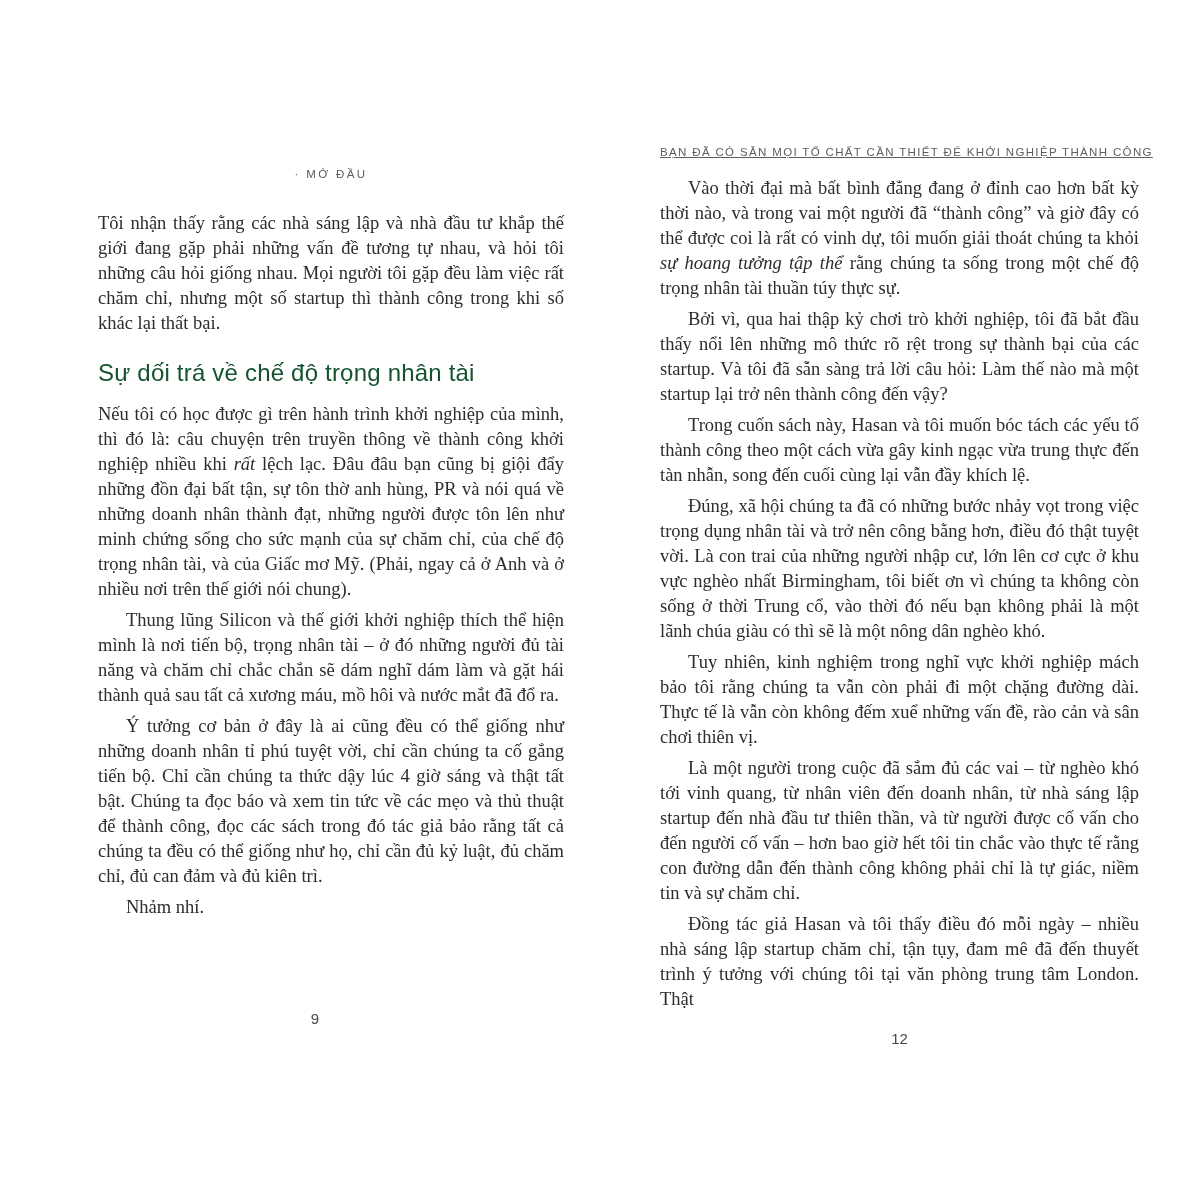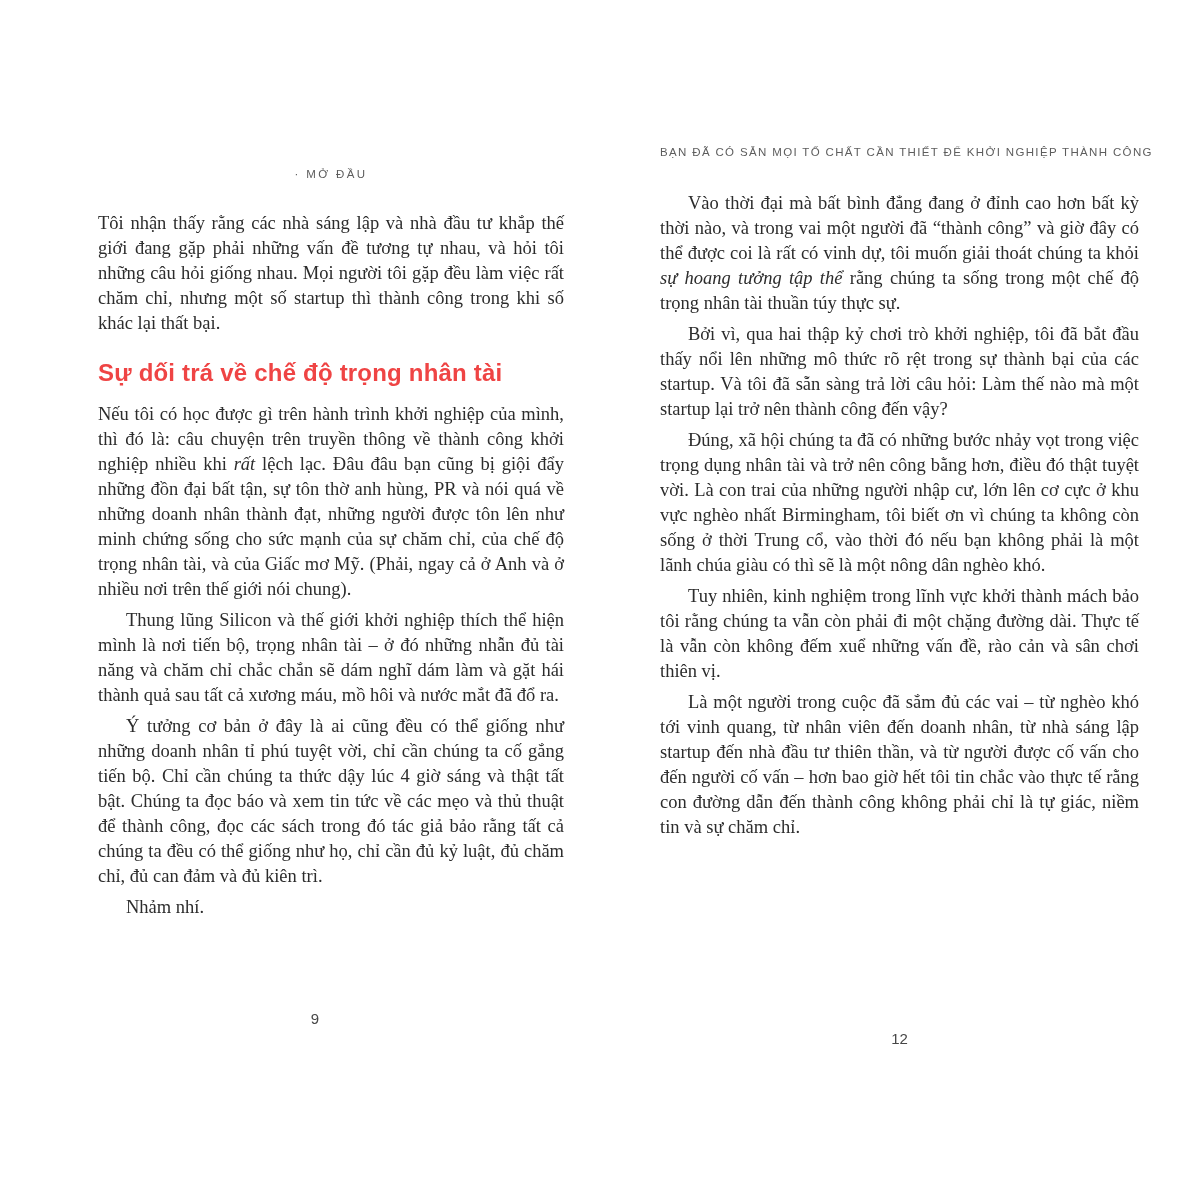--- a/index.html
+++ b/index.html
@@ -16,39 +16,39 @@
   .page-right { left: 660px; top: 146px; width: 479px; }
 
   .running-head {
     font-family: "Liberation Sans", sans-serif;
     font-size: 11.5px;
     color: #5d5d5d;
     text-align: center;
     white-space: nowrap;
   }
   .page-left  .running-head { letter-spacing: 2.4px; margin-bottom: 31px; }
-  .page-right .running-head { letter-spacing: 1.35px; margin-bottom: 33px; }
+  .page-right .running-head { letter-spacing: 1.35px; margin-bottom: 18px; text-decoration: underline; }
 
   p.body {
     margin: 6px 0 0 0;
     font-size: 18.5px;
     line-height: 25px;
     color: #2c2c2c;
     text-align: justify;
     text-indent: 28px;
   }
   p.body.first { margin-top: 9px; }
   p.body.noindent { text-indent: 0; }
   .it { font-style: italic; }
 
   .section-heading {
     font-family: "Liberation Sans", sans-serif;
-    font-weight: 700;
+    font-weight: 400;
     font-size: 24px;
-    color: #ef4444;
+    color: #14532d;
     letter-spacing: 0.2px;
     margin: 23px 0 15px 0;
   }
 
   .folio {
     position: absolute;
     font-family: "Liberation Sans", sans-serif;
     font-size: 15px;
     color: #474747;
     text-align: center;
@@ -57,28 +57,30 @@
   .folio-right { left: 660px; top: 1030px; width: 479px; }
 </style>
 </head>
 <body>
 
 <div class="page page-left">
   <div class="running-head">· MỞ ĐẦU</div>
   <p class="body first noindent"><span>Tôi nhận thấy rằng các nhà sáng lập và nhà đầu tư khắp thế giới đang gặp phải những vấn đề tương tự nhau, và hỏi tôi những câu hỏi giống nhau. Mọi người tôi gặp đều làm việc rất chăm chỉ, nhưng một số startup thì thành công trong khi số khác lại thất bại.</span></p>
   <h2 class="section-heading">Sự dối trá về chế độ trọng nhân tài</h2>
   <p class="body first noindent"><span>Nếu tôi có học được gì trên hành trình khởi nghiệp của mình, thì đó là: câu chuyện trên truyền thông về thành công khởi nghiệp nhiều khi </span><span class="it">rất</span><span> lệch lạc. Đâu đâu bạn cũng bị giội đẩy những đồn đại bất tận, sự tôn thờ anh hùng, PR và nói quá về những doanh nhân thành đạt, những người được tôn lên như minh chứng sống cho sức mạnh của sự chăm chỉ, của chế độ trọng nhân tài, và của Giấc mơ Mỹ. (Phải, ngay cả ở Anh và ở nhiều nơi trên thế giới nói chung).</span></p>
-  <p class="body"><span>Thung lũng Silicon và thế giới khởi nghiệp thích thể hiện mình là nơi tiến bộ, trọng nhân tài – ở đó những nhẫn đủ tài năng và chăm chỉ chắc chắn sẽ dám nghĩ dám làm và gặt hái thành quả sau tất cả xương máu, mồ hôi và nước mắt đã đổ ra.</span></p>
+  <p class="body"><span>Thung lũng Silicon và thế giới khởi nghiệp thích thể hiện mình là nơi tiến bộ, trọng nhân tài – ở đó những người đủ tài năng và chăm chỉ chắc chắn sẽ dám nghĩ dám làm và gặt hái thành quả sau tất cả xương máu, mồ hôi và nước mắt đã đổ ra.</span></p>
   <p class="body"><span>Ý tưởng cơ bản ở đây là ai cũng đều có thể giống như những doanh nhân tỉ phú tuyệt vời, chỉ cần chúng ta cố gắng tiến bộ. Chỉ cần chúng ta thức dậy lúc 4 giờ sáng và thật tất bật. Chúng ta đọc báo và xem tin tức về các mẹo và thủ thuật để thành công, đọc các sách trong đó tác giả bảo rằng tất cả chúng ta đều có thể giống như họ, chỉ cần đủ kỷ luật, đủ chăm chỉ, đủ can đảm và đủ kiên trì.</span></p>
   <p class="body"><span>Nhảm nhí.</span></p>
 </div>
 
 <div class="page page-right">
   <div class="running-head">BẠN ĐÃ CÓ SẴN MỌI TỐ CHẤT CẦN THIẾT ĐỂ KHỞI NGHIỆP THÀNH CÔNG</div>
   <p class="body first"><span>Vào thời đại mà bất bình đẳng đang ở đỉnh cao hơn bất kỳ thời nào, và trong vai một người đã “thành công” và giờ đây có thể được coi là rất có vinh dự, tôi muốn giải thoát chúng ta khỏi </span><span class="it">sự hoang tưởng tập thể</span><span> rằng chúng ta sống trong một chế độ trọng nhân tài thuần túy thực sự.</span></p>
   <p class="body"><span>Bởi vì, qua hai thập kỷ chơi trò khởi nghiệp, tôi đã bắt đầu thấy nổi lên những mô thức rõ rệt trong sự thành bại của các startup. Và tôi đã sẵn sàng trả lời câu hỏi: Làm thế nào mà một startup lại trở nên thành công đến vậy?</span></p>
+  <p class="body"><span>Trong cuốn sách này, Hasan và tôi muốn bóc tách các yếu tố thành công theo một cách vừa gây kinh ngạc vừa trung thực đến tàn nhẫn, song đến cuối cùng lại vẫn đầy khích lệ.</span></p>
   <p class="body"><span>Đúng, xã hội chúng ta đã có những bước nhảy vọt trong việc trọng dụng nhân tài và trở nên công bằng hơn, điều đó thật tuyệt vời. Là con trai của những người nhập cư, lớn lên cơ cực ở khu vực nghèo nhất Birmingham, tôi biết ơn vì chúng ta không còn sống ở thời Trung cổ, vào thời đó nếu bạn không phải là một lãnh chúa giàu có thì sẽ là một nông dân nghèo khó.</span></p>
-  <p class="body"><span>Tuy nhiên, kinh nghiệm trong lĩnh vực khởi thành mách bảo tôi rằng chúng ta vẫn còn phải đi một chặng đường dài. Thực tế là vẫn còn không đếm xuể những vấn đề, rào cản và sân chơi thiên vị.</span></p>
+  <p class="body"><span>Tuy nhiên, kinh nghiệm trong nghĩ vực khởi nghiệp mách bảo tôi rằng chúng ta vẫn còn phải đi một chặng đường dài. Thực tế là vẫn còn không đếm xuể những vấn đề, rào cản và sân chơi thiên vị.</span></p>
   <p class="body"><span>Là một người trong cuộc đã sắm đủ các vai – từ nghèo khó tới vinh quang, từ nhân viên đến doanh nhân, từ nhà sáng lập startup đến nhà đầu tư thiên thần, và từ người được cố vấn cho đến người cố vấn – hơn bao giờ hết tôi tin chắc vào thực tế rằng con đường dẫn đến thành công không phải chỉ là tự giác, niềm tin và sự chăm chỉ.</span></p>
+  <p class="body"><span>Đồng tác giả Hasan và tôi thấy điều đó mỗi ngày – nhiều nhà sáng lập startup chăm chỉ, tận tụy, đam mê đã đến thuyết trình ý tưởng với chúng tôi tại văn phòng trung tâm London. Thật</span></p>
 </div>
 
 <div class="folio folio-left">9</div>
 <div class="folio folio-right">12</div>
 
 </body></html>

